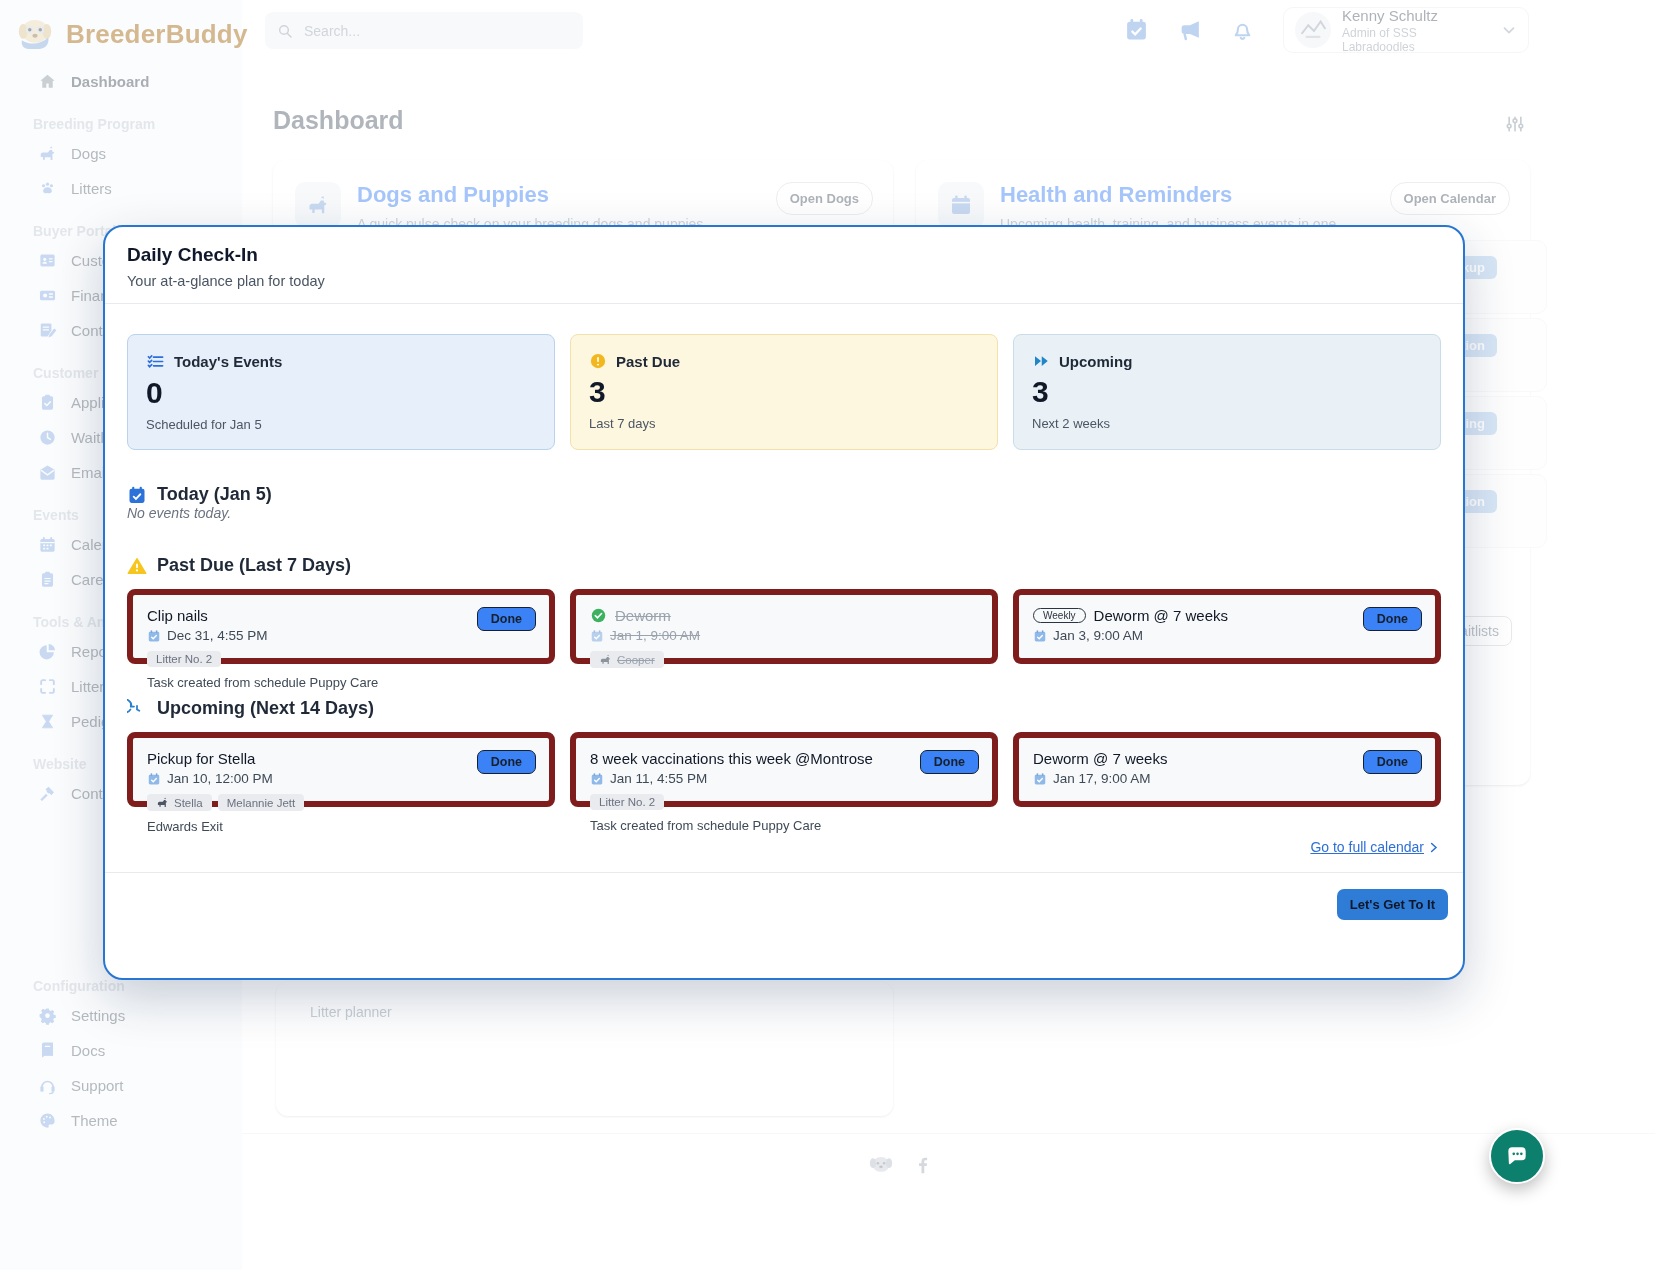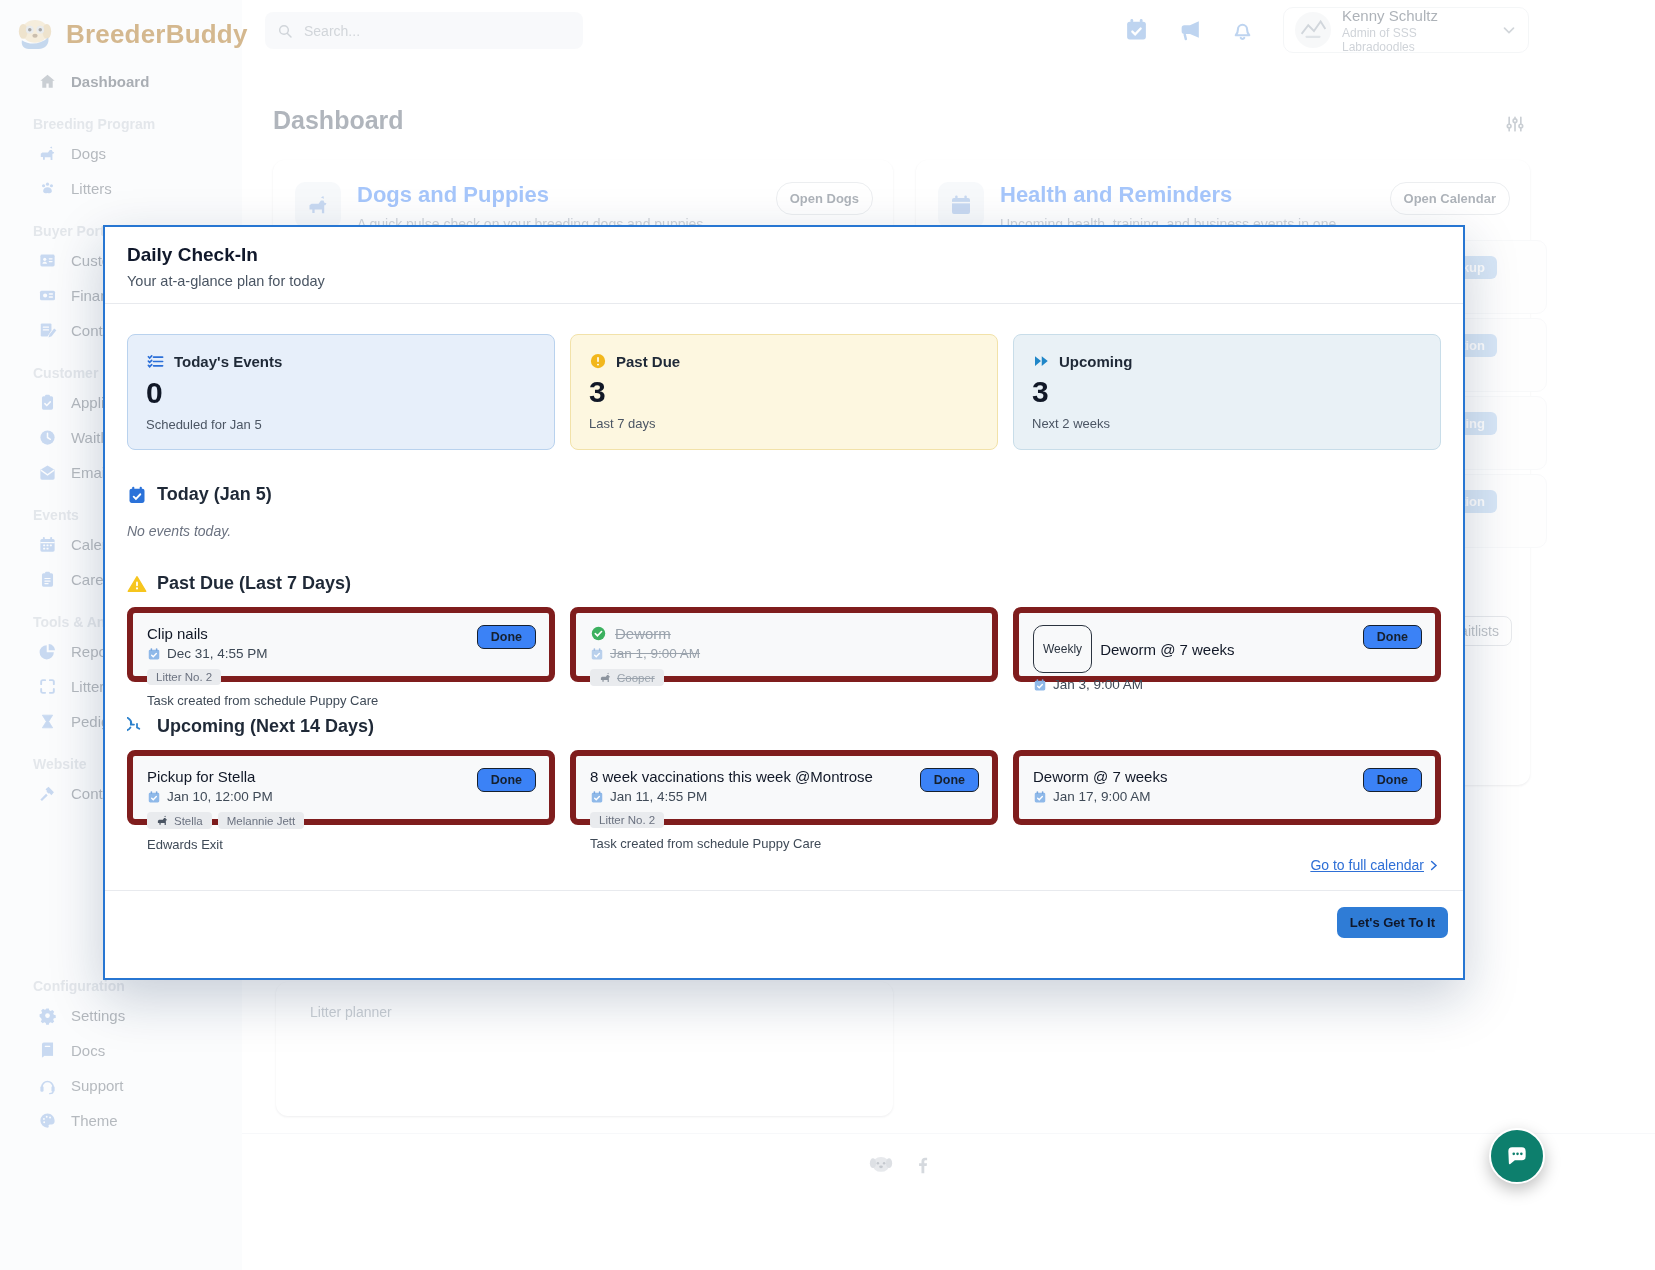--- a/index.html
+++ b/index.html
@@ -40,44 +40,44 @@
   .ghost-btn{position:absolute;top:22px;right:20px;background:#fff;border:1px solid #d4d9de;border-radius:16px;padding:8px 13px;font-size:13px;font-weight:600;color:#4c5866;cursor:pointer;font-family:inherit;}
   .health-rowcard{position:absolute;width:235px;height:72px;background:#fdfdfd;border:1px solid #f0f1f3;border-radius:10px;z-index:1;}
   .badge-pill{position:absolute;background:#a9c9ee;color:#fff;font-weight:bold;font-size:13px;border-radius:6px;padding:4px 12px;z-index:2;}
   .waitlists-btn{position:absolute;right:143px;top:616px;height:30px;border:1px solid #c9ced6;border-radius:8px;background:#fff;color:#6e7884;font-size:14px;padding:0 12px;display:flex;align-items:center;z-index:2;cursor:pointer;font-family:inherit;}
   .litter-label{padding:22px 0 0 34px;font-size:14px;color:#8b95a1;}
   .footer-line{position:absolute;left:242px;right:0;top:1133px;border-top:1px solid #eef0f3;z-index:1;}
   .footer-icons{position:absolute;left:866px;top:1152px;display:flex;gap:16px;align-items:center;z-index:1;}
 
   
   .dim{position:absolute;inset:0;background:rgba(255,255,255,.55);z-index:5;}
-  .modal{position:absolute;left:103px;top:225px;width:1362px;height:755px;background:#fff;border:2px solid #2776d2;border-radius:0;box-shadow:0 18px 50px rgba(15,40,80,.22);z-index:10;box-sizing:border-box;overflow:hidden;}
+  .modal{position:absolute;left:103px;top:225px;width:1362px;height:755px;background:#fff;border:2px solid #2776d2;border-radius:20px;box-shadow:0 18px 50px rgba(15,40,80,.22);z-index:10;box-sizing:border-box;overflow:hidden;}
   .modal-header{padding:17px 22px 14px;border-bottom:1px solid #e8eaee;}
   .modal-title{font-size:19px;font-weight:bold;color:#10182b;}
   .modal-sub{margin-top:7px;font-size:14.5px;color:#4a5563;}
   .modal-body{padding:0 22px;}
   .summary-row{display:grid;grid-template-columns:1fr 1fr 1fr;gap:15px;margin-top:30px;}
   .sum-card{border-radius:8px;padding:17px 18px;box-sizing:border-box;height:116px;}
   .sum-card.blue{background:#e7effa;border:1px solid #b9d2ee;}
   .sum-card.yellow{background:#fdf7e0;border:1px solid #f2e2a9;}
   .sum-card.teal{background:#e9f1f6;border:1px solid #c8dde9;}
   .sum-head{display:flex;align-items:center;gap:9px;font-size:15px;font-weight:bold;color:#1f2937;}
   .sum-value{font-size:30px;font-weight:bold;color:#111827;margin-top:5px;}
   .sum-cap{font-size:13px;color:#4b5563;margin-top:7px;}
   .section-head{display:flex;align-items:center;gap:10px;margin-top:34px;font-size:18px;font-weight:bold;color:#1f2937;}
-  .empty-note{margin-top:18px;font-size:14px;font-style:italic;color:#6b7280;}
+  .empty-note{margin-top:0;font-size:14px;font-style:italic;color:#6b7280;}
   .event-grid{display:grid;grid-template-columns:1fr 1fr 1fr;gap:15px;margin-top:13px;}
   .event-card{position:relative;background:#f8f9fa;border:6px solid #7f1d1d;border-radius:8px;padding:12px 14px;height:75px;box-sizing:border-box;}
   .ev-title{font-size:15px;color:#111827;display:flex;align-items:center;gap:8px;padding-right:80px;}
   .done-btn{position:absolute;top:12px;right:13px;background:#3b82f6;border:1.5px solid #16202e;border-radius:7px;padding:4px 13px;font-size:12.5px;font-weight:bold;color:#16202e;cursor:pointer;font-family:Liberation Sans, sans-serif;}
   .ev-date{display:flex;align-items:center;gap:6px;margin-top:4px;font-size:13.5px;color:#3f4a57;}
   .ev-tags{display:flex;gap:6px;margin-top:8px;}
   .tag{display:inline-flex;align-items:center;gap:5px;background:#e9ebee;border-radius:4px;padding:2px 9px;font-size:11.5px;color:#6b7280;}
   .ev-note{margin-top:8px;font-size:13px;color:#3f4a57;}
-  .weekly-badge{border:1.5px solid #2b3440;border-radius:10px;padding:16px 9px;font-size:12px;color:#2b3440;flex:0 0 auto;text-align:center;}
+  .weekly-badge{border:1.5px solid #2b3440;border-radius:10px;padding:1px 9px;font-size:10px;color:#2b3440;flex:0 0 auto;text-align:center;}
   .event-card.done .strike{text-decoration:line-through;color:#9aa3ad;}
   .event-card.done .tag{color:#b3bac2;}
   .cal-link-row{display:flex;justify-content:flex-end;margin-top:32px;}
   .cal-link{color:#2e6fd6;font-size:14px;text-decoration:underline;display:inline-flex;align-items:center;gap:2px;cursor:pointer;}
   .modal-footer{margin-top:17px;border-top:1px solid #e8eaee;padding:16px 15px 0;display:flex;justify-content:flex-end;}
   .primary-btn{background:#2f7cd6;color:#0f172a;font-size:13px;font-weight:bold;border:none;border-radius:7px;padding:8px 13px;cursor:pointer;font-family:inherit;}
 
   .chat-fab{position:absolute;left:1489px;top:1128px;width:56px;height:56px;border-radius:50%;background:#0d7f6d;border:2px solid #fff;box-shadow:0 6px 16px rgba(0,0,0,.25);display:flex;align-items:center;justify-content:center;z-index:20;cursor:pointer;box-sizing:border-box;}
   .ic{display:inline-flex;}
 </style>

